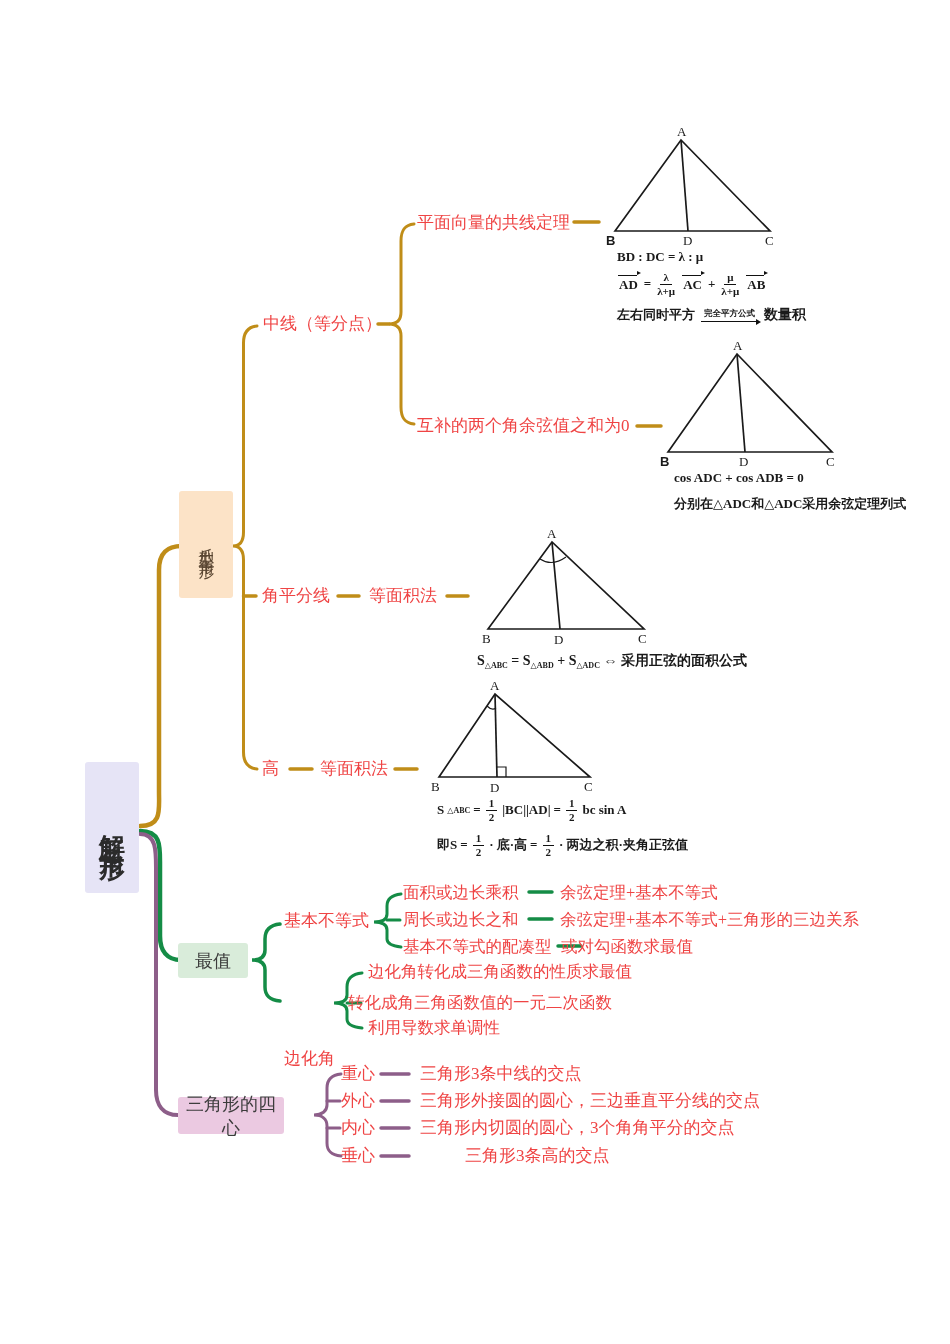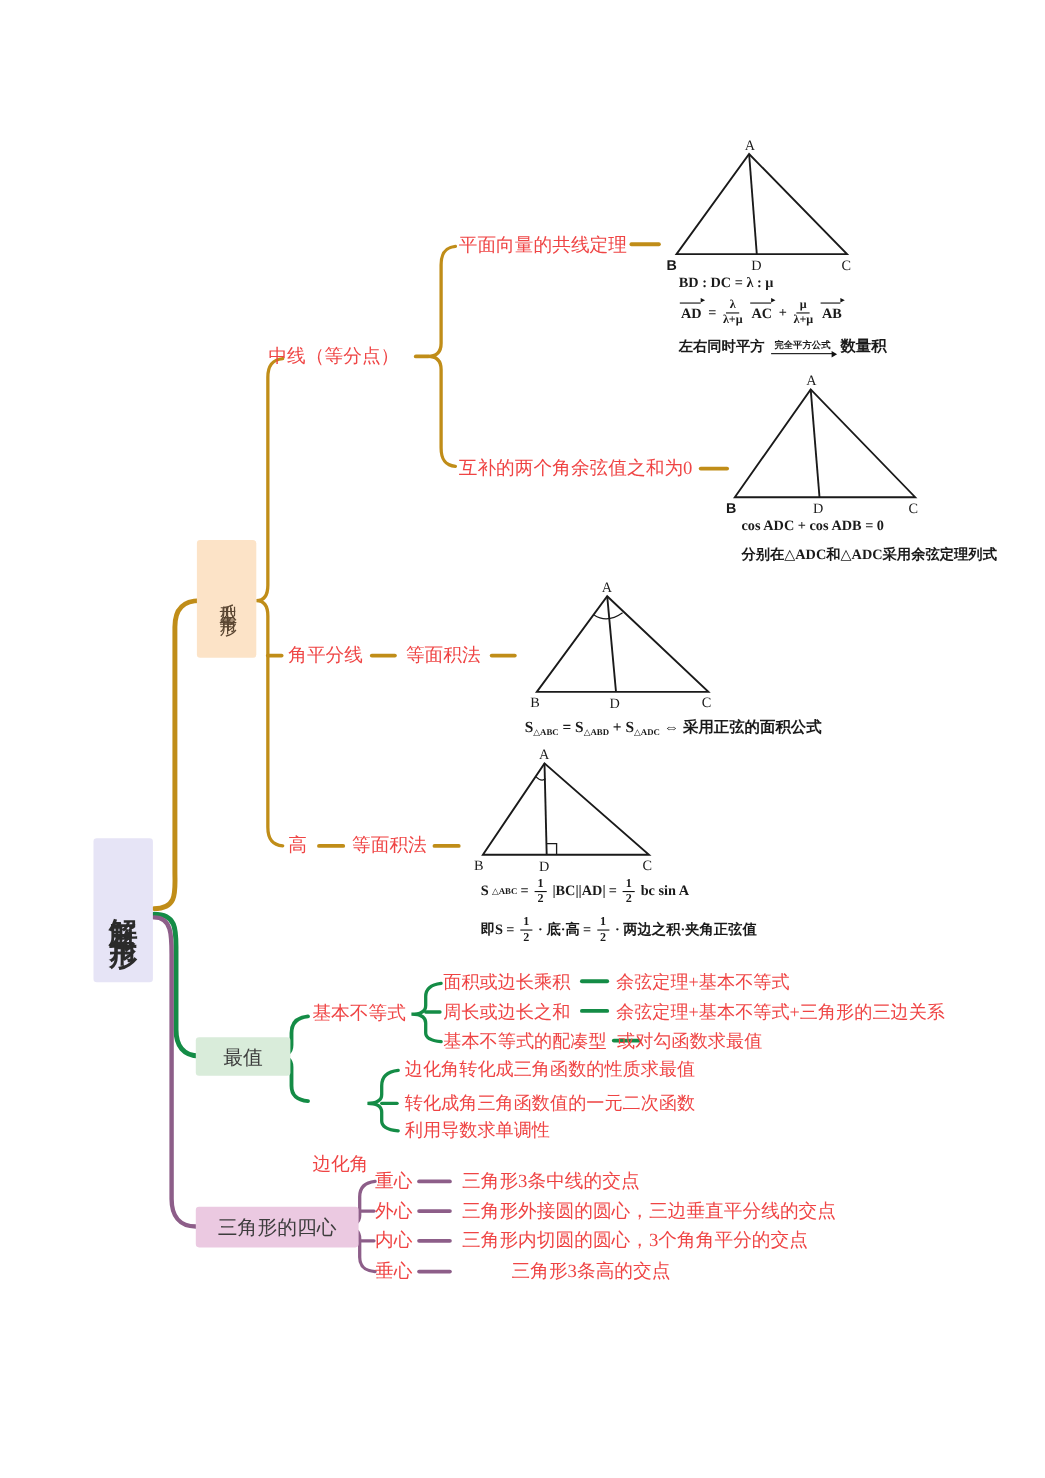--- a/index.html
+++ b/index.html
@@ -9,22 +9,22 @@
 
   
   .vnode{position:absolute;display:flex;align-items:center;justify-content:center;
          writing-mode:vertical-rl;text-orientation:upright;border-radius:3px;}
   .root-node{left:85px;top:762px;width:54px;height:131px;background:#e6e4f6;
              font-size:26px;font-weight:bold;color:#2b2b2b;letter-spacing:7px;}
   .claw-node{left:179px;top:491px;width:54px;height:107px;background:#fce3c7;
              font-size:16px;color:#5a4632;letter-spacing:4px;}
   .boxnode{position:absolute;display:flex;align-items:center;justify-content:center;
            border-radius:3px;font-size:18px;color:#3c3c3c;}
-  .max-node{left:178px;top:943px;width:86px;height:35px;background:#d9ecda;}
-  .centers-node{left:178px;top:1097px;width:148px;height:37px;background:#ebc9e1;text-align:center;}
+  .max-node{left:178px;top:943px;width:70px;height:35px;background:#d9ecda;}
+  .centers-node{left:178px;top:1097px;width:106px;height:37px;background:#ebc9e1;text-align:center;}
 
   .topic{position:absolute;font-size:17px;color:#ef4444;white-space:nowrap;line-height:20px;}
   .small-topic{font-size:16.5px;}
 
   
   .formula{position:absolute;font-family:"Liberation Serif","DejaVu Serif",serif;
            font-weight:bold;color:#1a1a1a;font-size:13px;white-space:nowrap;}
   .fline{display:flex;align-items:center;gap:3px;}
   .frac{display:inline-flex;flex-direction:column;align-items:center;font-size:11px;
         line-height:1.15;vertical-align:middle;margin:0 2px;}
@@ -132,21 +132,21 @@
       <text x="431" y="791">B</text>
       <text x="490" y="792">D</text>
       <text x="584" y="791">C</text>
     </g>
   </svg>
 
   <div class="vnode root-node">解三角形</div>
 
   <div class="vnode claw-node">爪型三角形</div>
 
-  <div class="topic" style="left:244px;top:314px;">中线（等分点）</div>
+  <div class="topic" style="left:263px;top:314px;">中线（等分点）</div>
   <div class="topic" style="left:417px;top:213px;">平面向量的共线定理</div>
   <div class="topic" style="left:417px;top:416px;">互补的两个角余弦值之和为0</div>
 
   <div class="topic" style="left:262px;top:586px;">角平分线</div>
   <div class="topic" style="left:369px;top:586px;">等面积法</div>
 
   <div class="topic" style="left:262px;top:759px;">高</div>
   <div class="topic" style="left:320px;top:759px;">等面积法</div>
 
   <div class="boxnode max-node">最值</div>
@@ -154,21 +154,21 @@
   <div class="topic" style="left:284px;top:911px;">基本不等式</div>
   <div class="topic small-topic" style="left:403px;top:883px;">面积或边长乘积</div>
   <div class="topic small-topic" style="left:560px;top:883px;">余弦定理+基本不等式</div>
   <div class="topic small-topic" style="left:403px;top:910px;">周长或边长之和</div>
   <div class="topic small-topic" style="left:560px;top:910px;text-align:right;">余弦定理+基本不等式+三角形的三边关系</div>
   <div class="topic small-topic" style="left:403px;top:937px;">基本不等式的配凑型</div>
   <div class="topic small-topic" style="left:561px;top:937px;">或对勾函数求最值</div>
 
   <div class="topic" style="left:284px;top:1049px;">边化角</div>
   <div class="topic small-topic" style="left:368px;top:962px;">边化角转化成三角函数的性质求最值</div>
-  <div class="topic small-topic" style="left:368px;top:993px;">转化成角三角函数值的一元二次函数</div>
+  <div class="topic small-topic" style="left:348px;top:993px;">转化成角三角函数值的一元二次函数</div>
   <div class="topic small-topic" style="left:368px;top:1018px;">利用导数求单调性</div>
 
   <div class="boxnode centers-node">三角形的四心</div>
 
   <div class="topic" style="left:341px;top:1064px;">重心</div>
   <div class="topic" style="left:420px;top:1064px;">三角形3条中线的交点</div>
   <div class="topic" style="left:341px;top:1091px;">外心</div>
   <div class="topic" style="left:420px;top:1091px;">三角形外接圆的圆心，三边垂直平分线的交点</div>
   <div class="topic" style="left:341px;top:1118px;">内心</div>
   <div class="topic" style="left:420px;top:1118px;">三角形内切圆的圆心，3个角角平分的交点</div>

